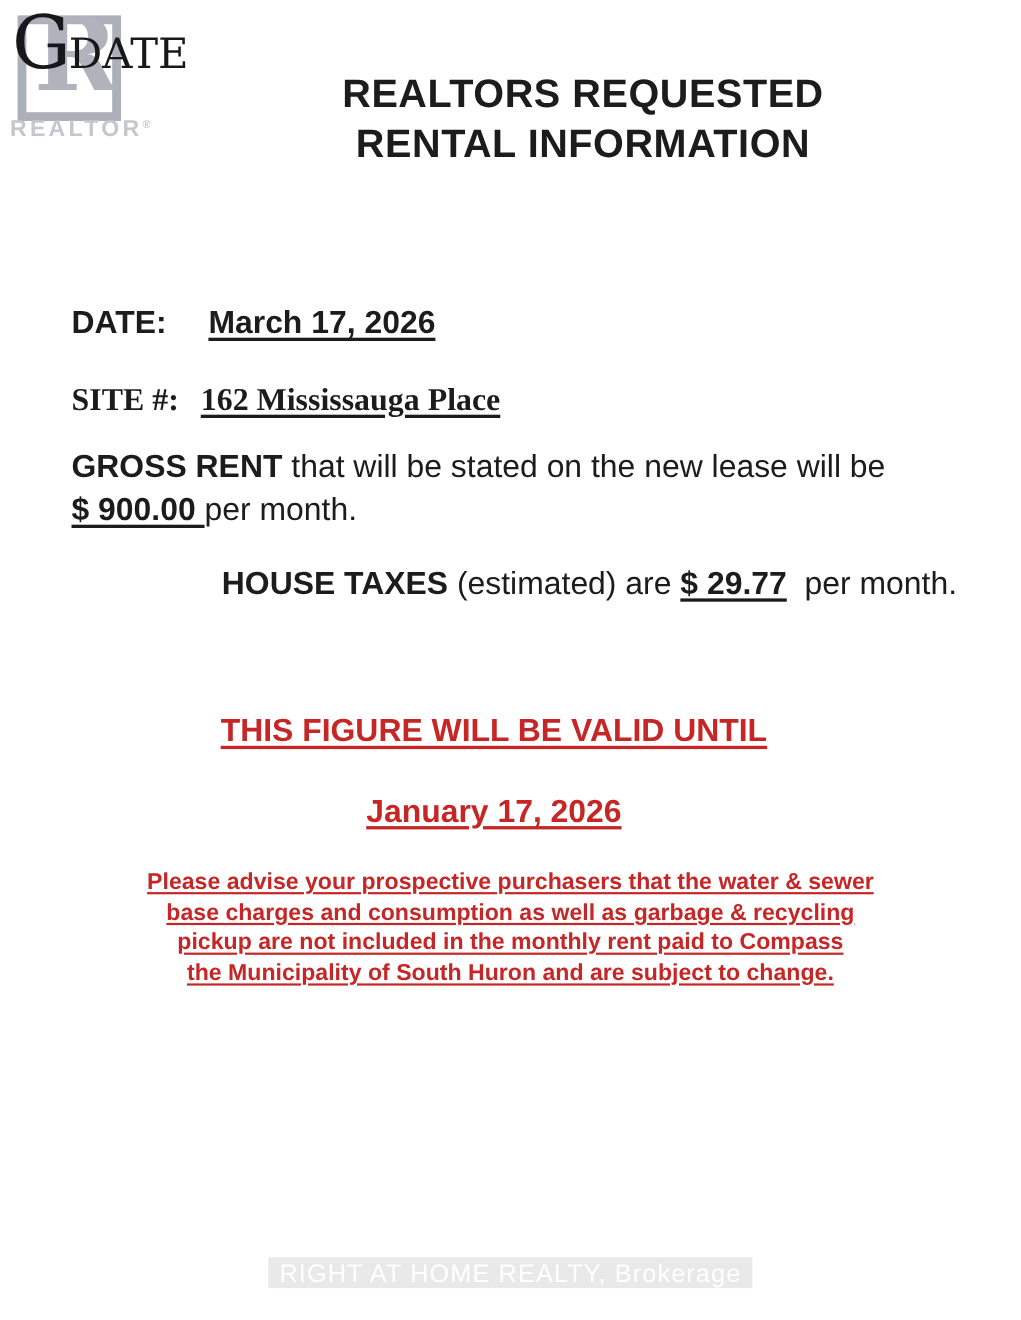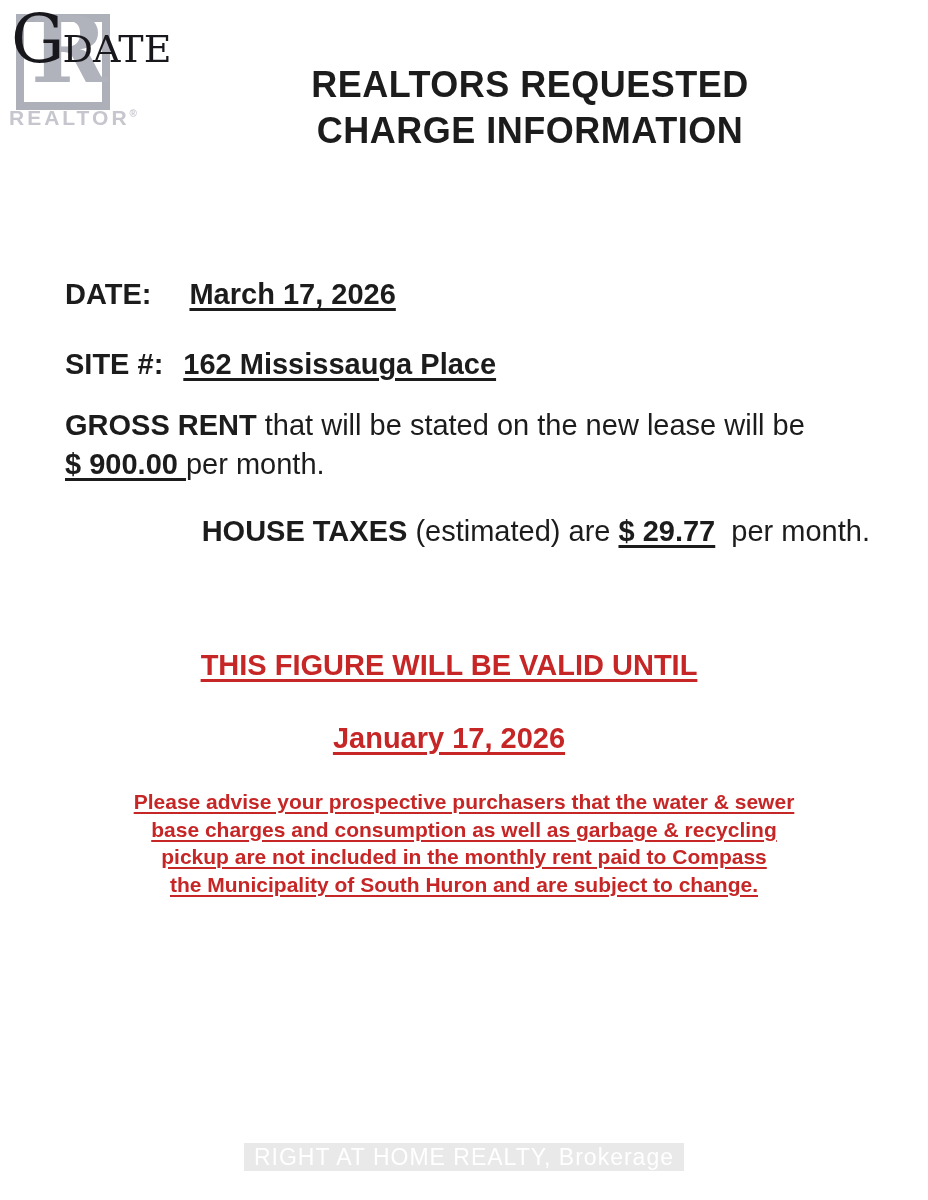--- a/index.html
+++ b/index.html
@@ -43,21 +43,21 @@
   .title {
     position: absolute; left: 170px; top: 62px; width: 720px;
     text-align: center; font-weight: bold; font-size: 36px; line-height: 46px;
     letter-spacing: 0.5px;
   }
 
   
   .row { position: absolute; left: 65px; font-size: 29px; white-space: nowrap; }
   .row-date { top: 278px; }
   .row-date .val { margin-left: 38px; }
-  .row-site { top: 348px; }
+  .row-site { top: 348px; font-family: Liberation Serif, serif; }
   .row-site .val { margin-left: 20px; }
   .para { position: absolute; left: 65px; width: 805px; font-size: 29px; line-height: 39px; }
   .gross { top: 406px; }
   .house { top: 512px; text-align: right; }
   .total { top: 581px; white-space: nowrap; }
 
   
   .center-line { position: absolute; left: 6px; width: 886px; text-align: center; }
   .valid-heading { top: 649px; font-size: 29px; }
   .valid-date { top: 722px; font-size: 29px; }
@@ -83,21 +83,21 @@
 
   <div class="logo">
     <div class="logo-square"></div>
     <div class="logo-r">R</div>
     <div class="logo-word logo-grand"><span class="cap">G</span><span>DATE</span></div>
     <div class="logo-realtor"><span>REALTOR</span><sup>®</sup></div>
   </div>
 
   <div class="title">
     <div>REALTORS REQUESTED</div>
-    <div>CHARGE INFORMATION</div>
+    <div>RENTAL INFORMATION</div>
   </div>
 
   <div class="row row-date">
     <span class="b">DATE:</span><span class="b u val">March 17, 2026</span>
   </div>
 
   <div class="row row-site">
     <span class="b">SITE #:</span><span class="b u val">162 Mississauga Place</span>
   </div>
 

